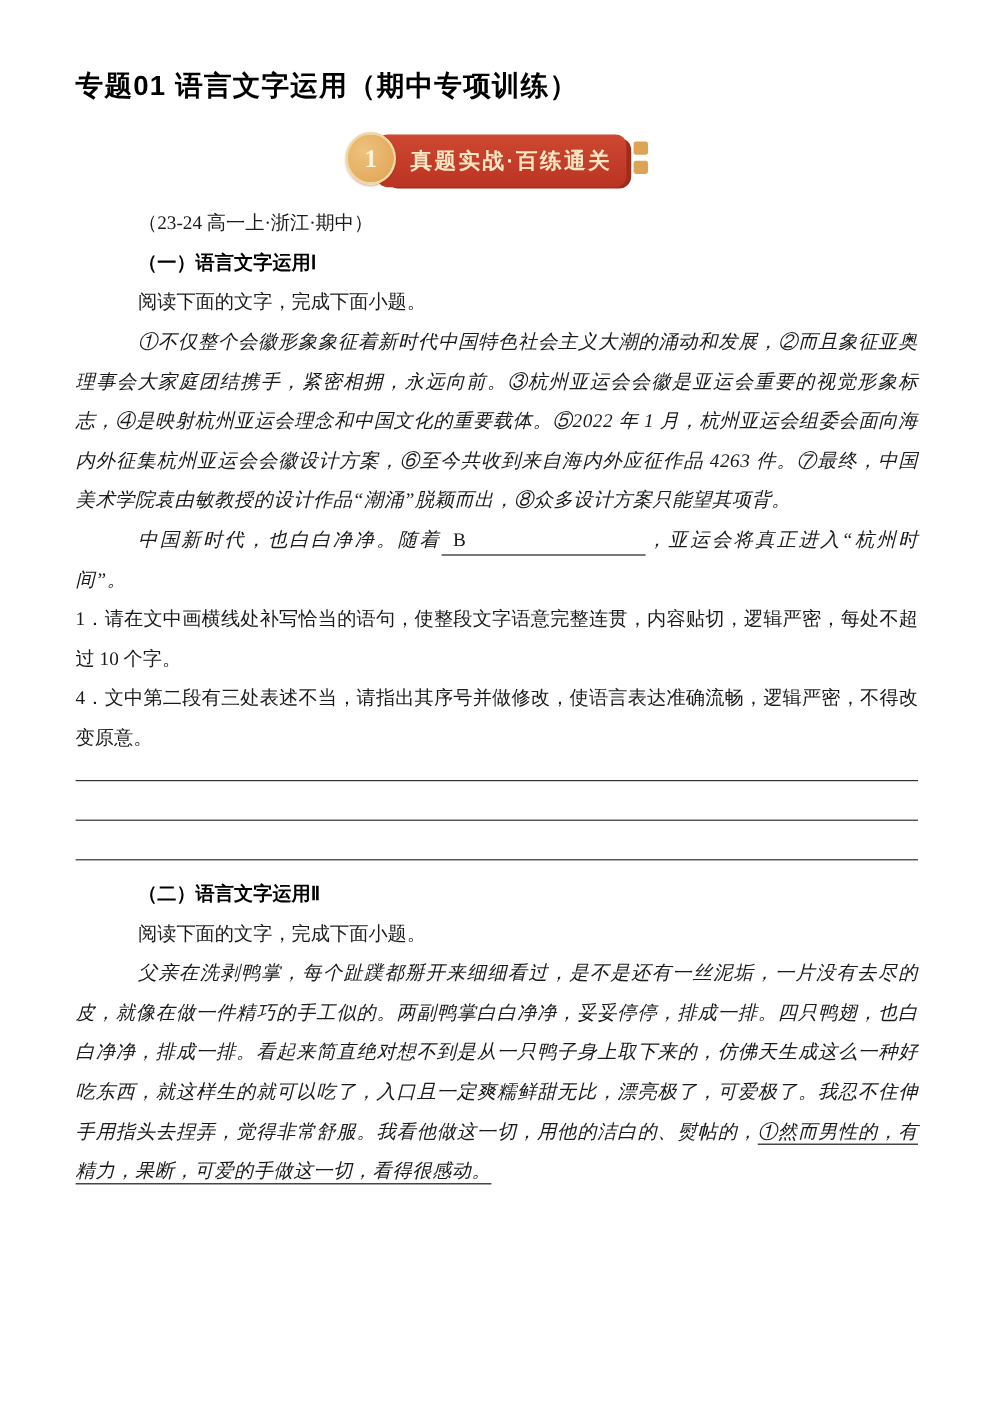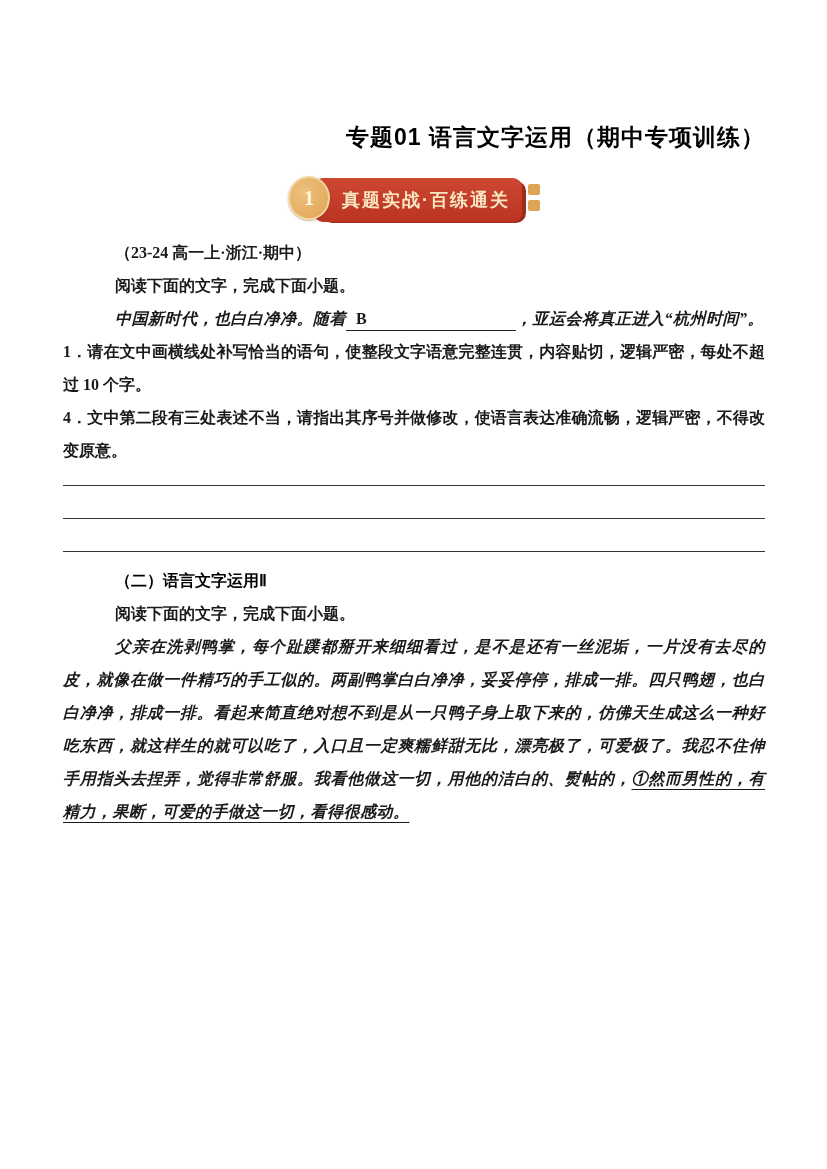--- a/index.html
+++ b/index.html
@@ -9,22 +9,22 @@
     height: 1169px;
     background: #ffffff;
     overflow: hidden;
     font-family: "Liberation Serif", serif;
     color: #1a1a1a;
   }
   .content { padding: 0 62px 0 63px; }
 
   
   .doc-title {
-    margin: 120px 0 0 0;
-    text-align: right;
+    margin: 54px 0 0 0;
+    text-align: left;
     font-family: "Liberation Sans", sans-serif;
     font-weight: 700;
     font-size: 23px;
     line-height: 34px;
     letter-spacing: 1px;
     color: #000;
   }
 
   
   .badge {
@@ -66,21 +66,21 @@
     z-index: 2;
     box-shadow: 0 1px 2px rgba(120,50,20,0.4);
   }
   .badge-deco { position: absolute; right: 0; top: 12px; z-index: 0; }
   .badge-deco span {
     display: block; width: 12px; height: 11px;
     background: #dda455; margin-bottom: 5px; border-radius: 2px;
   }
 
   
-  .line { margin: 0; font-size: 16px; line-height: 33px; text-align: justify; font-weight: bold; }
+  .line { margin: 0; font-size: 16px; line-height: 33px; text-align: justify; }
   .indent { padding-left: 52px; }
   .src-note { margin-top: 14px; }
   .sec-heading {
     font-family: "Liberation Sans", sans-serif;
     font-weight: 700; font-size: 16px; line-height: 33px;
     margin: 0; padding-left: 52px; color: #000;
   }
   .sec-heading.second { margin-top: 12px; }
 
   
@@ -132,24 +132,26 @@
       </div>
       <div class="badge-circle">1</div>
       <div class="badge-deco">
           <span></span>
           <span></span>
         </div>
     </div>
 
     <p class="line indent src-note">（23-24 高一上·浙江·期中）</p>
 
+    <h2 class="sec-heading">（一）语言文字运用Ⅰ</h2>
 
     <p class="line indent">阅读下面的文字，完成下面小题。</p>
 
 
+    <p class="line script">①不仅整个会徽形象象征着新时代中国特色社会主义大潮的涌动和发展，②而且象征亚奥理事会大家庭团结携手，紧密相拥，永远向前。③杭州亚运会会徽是亚运会重要的视觉形象标志，④是映射杭州亚运会理念和中国文化的重要载体。⑤2022 年 1 月，杭州亚运会组委会面向海内外征集杭州亚运会会徽设计方案，⑥至今共收到来自海内外应征作品 4263 件。⑦最终，中国美术学院袁由敏教授的设计作品“潮涌”脱颖而出，⑧众多设计方案只能望其项背。</p>
 
     <p class="line script"><span>中国新时代，也白白净净。随着</span><span class="blank blank-b"><span>B</span></span><span>，亚运会将真正进入“杭州时间”。</span></p>
 
     <p class="line">1．请在文中画横线处补写恰当的语句，使整段文字语意完整连贯，内容贴切，逻辑严密，每处不超过 10 个字。</p>
 
     <p class="line">4．文中第二段有三处表述不当，请指出其序号并做修改，使语言表达准确流畅，逻辑严密，不得改变原意。</p>
 
     <div class="answer-lines">
       <div class="answer-line first"></div>
       <div class="answer-line rest"></div>

